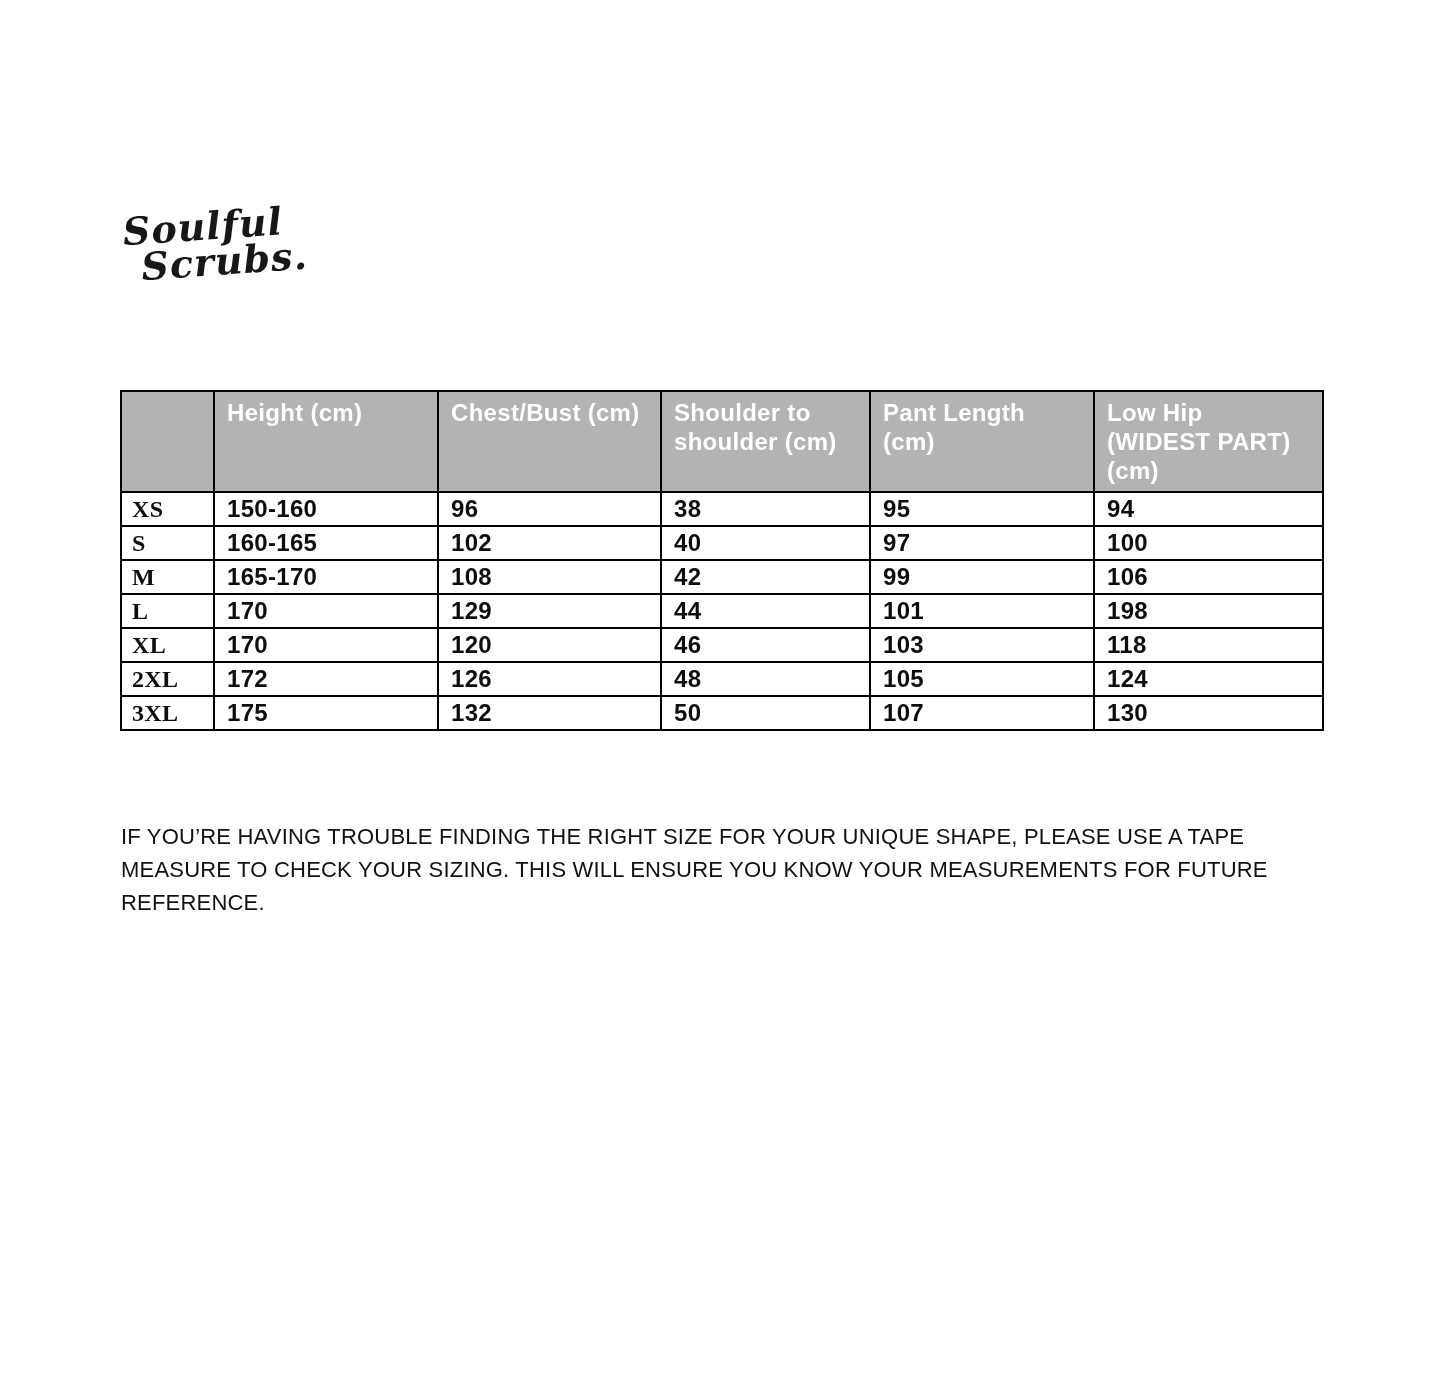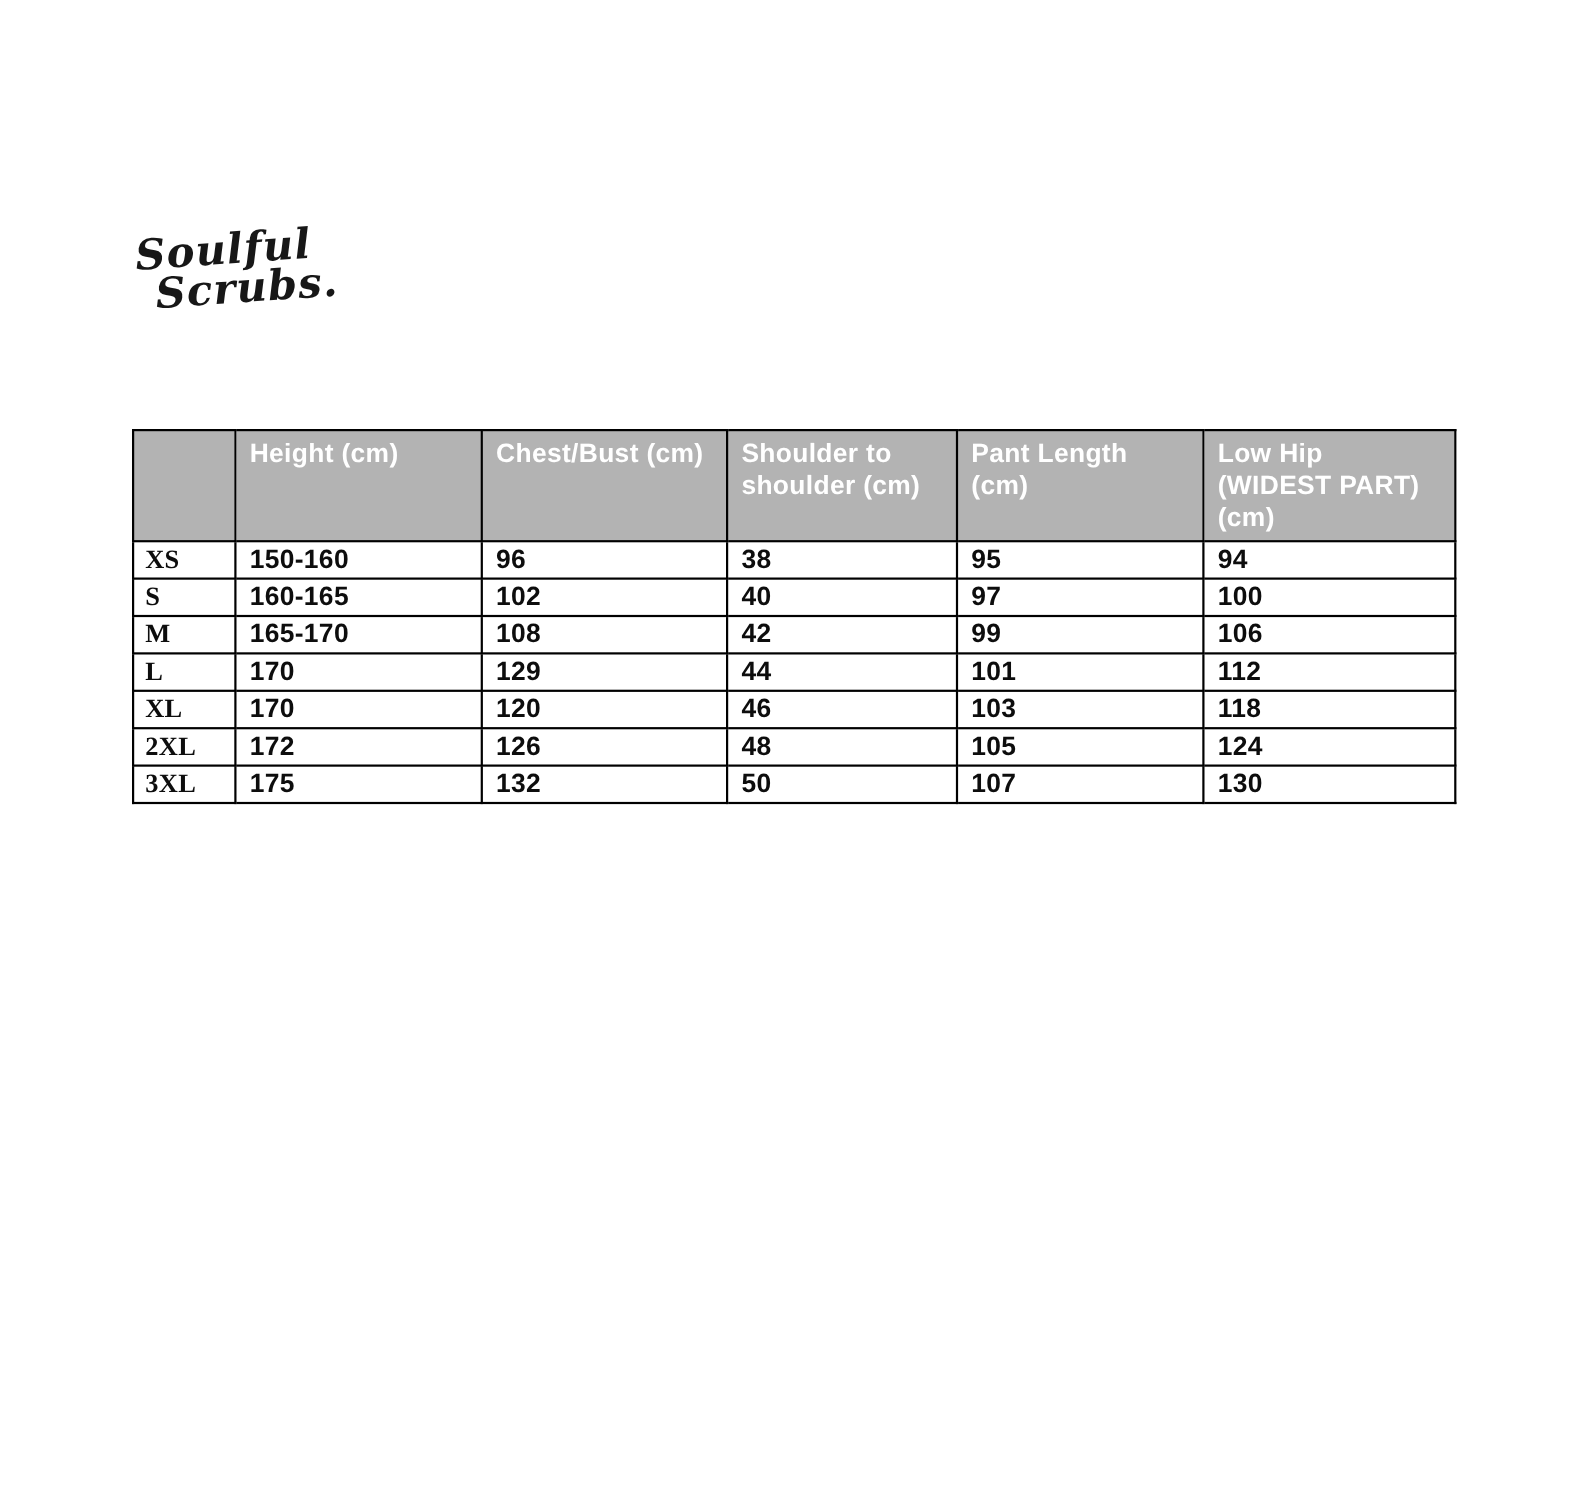--- a/index.html
+++ b/index.html
@@ -138,21 +138,21 @@
         <td>42</td>
         <td>99</td>
         <td>106</td>
       </tr>
       <tr>
         <td class="size-col">L</td>
         <td>170</td>
         <td>129</td>
         <td>44</td>
         <td>101</td>
-        <td>112</td>
+        <td>198</td>
       </tr>
       <tr>
         <td class="size-col">XL</td>
         <td>170</td>
         <td>120</td>
         <td>46</td>
         <td>103</td>
         <td>118</td>
       </tr>
       <tr>
@@ -168,15 +168,16 @@
         <td>175</td>
         <td>132</td>
         <td>50</td>
         <td>107</td>
         <td>130</td>
       </tr>
     </tbody>
   </table>
 
   <div class="notes">
+    <p>IF YOU’RE HAVING TROUBLE FINDING THE RIGHT SIZE FOR YOUR UNIQUE SHAPE, PLEASE USE A TAPE MEASURE TO CHECK YOUR SIZING. THIS WILL ENSURE YOU KNOW YOUR MEASUREMENTS FOR FUTURE REFERENCE.</p>
   </div>
 
 </div>
 
 </body></html>

